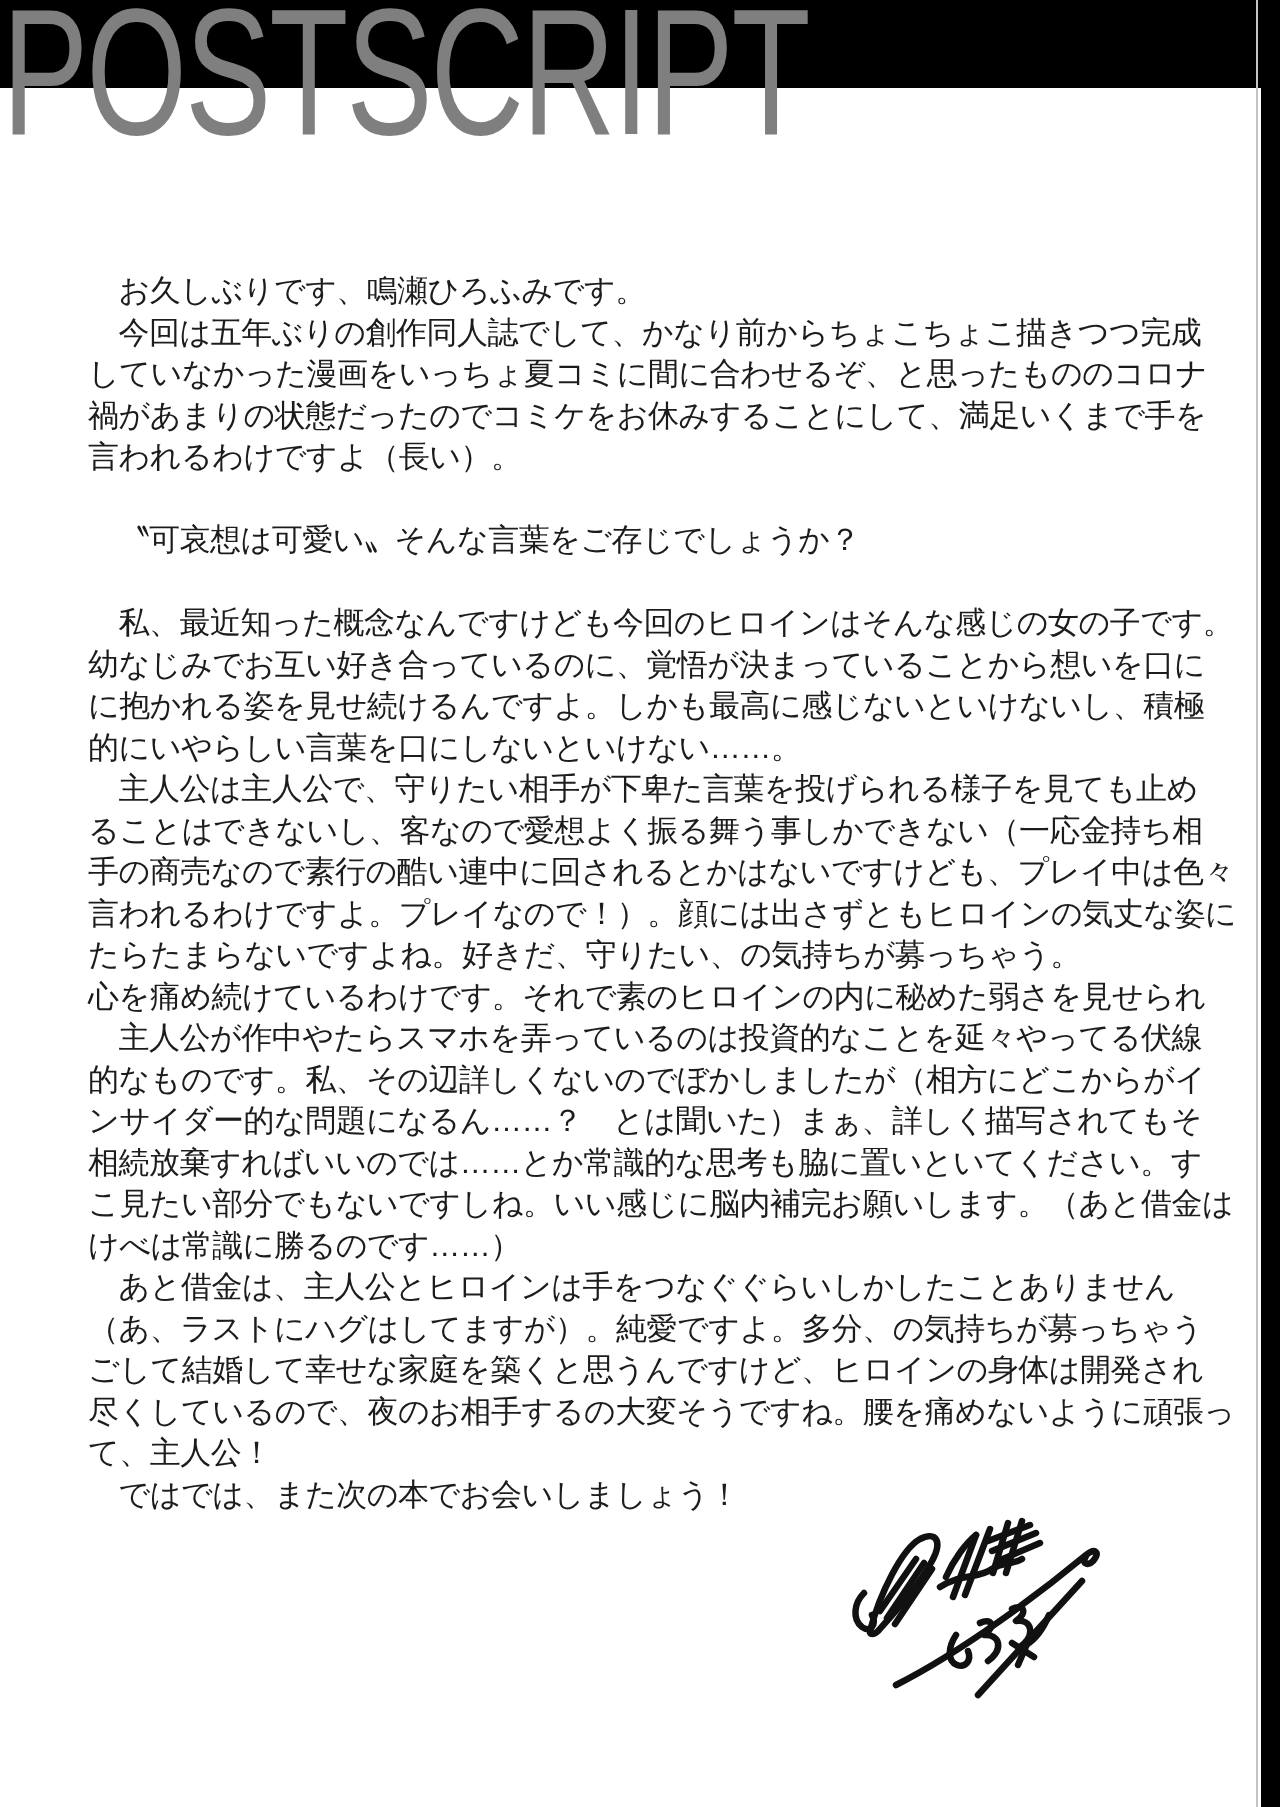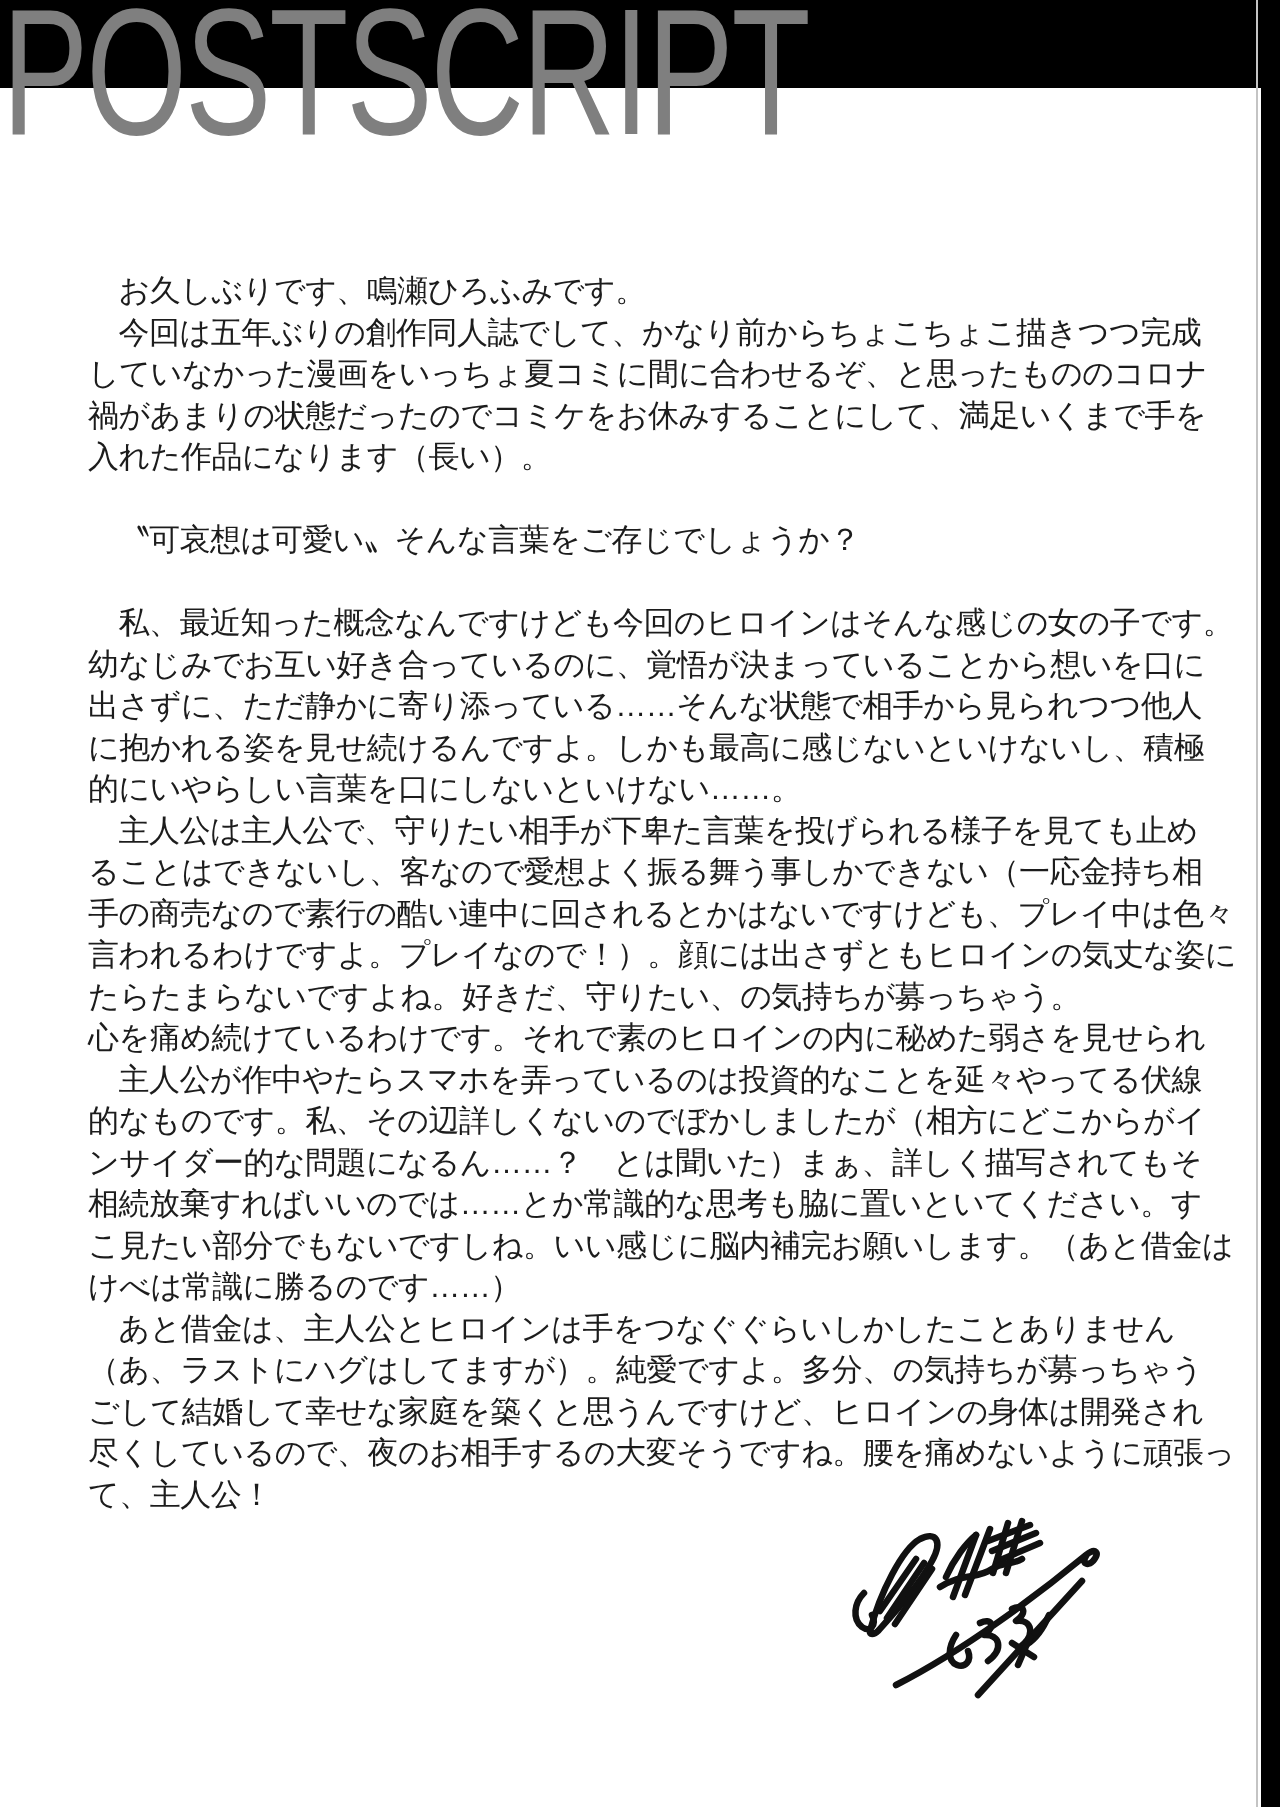--- a/index.html
+++ b/index.html
@@ -51,46 +51,46 @@
 <div class="edge-line"></div>
 <div class="right-strip"></div>
 
 <div class="postscript-title">POSTSCRIPT</div>
 
 <div class="afterword" id="afterword">
     <div class="text-line">　お久しぶりです、鳴瀬ひろふみです。</div>
     <div class="text-line">　今回は五年ぶりの創作同人誌でして、かなり前からちょこちょこ描きつつ完成</div>
     <div class="text-line">していなかった漫画をいっちょ夏コミに間に合わせるぞ、と思ったもののコロナ</div>
     <div class="text-line">禍があまりの状態だったのでコミケをお休みすることにして、満足いくまで手を</div>
-    <div class="text-line">入れた作品になります（長い）。</div>
+    <div class="text-line">言われるわけですよ（長い）。</div>
     <div class="text-line"></div>
     <div class="text-line">　〝可哀想は可愛い〟そんな言葉をご存じでしょうか？</div>
     <div class="text-line"></div>
     <div class="text-line">　私、最近知った概念なんですけども今回のヒロインはそんな感じの女の子です。</div>
     <div class="text-line">幼なじみでお互い好き合っているのに、覚悟が決まっていることから想いを口に</div>
-    <div class="text-line">出さずに、ただ静かに寄り添っている……そんな状態で相手から見られつつ他人</div>
     <div class="text-line">に抱かれる姿を見せ続けるんですよ。しかも最高に感じないといけないし、積極</div>
     <div class="text-line">的にいやらしい言葉を口にしないといけない……。</div>
     <div class="text-line">　主人公は主人公で、守りたい相手が下卑た言葉を投げられる様子を見ても止め</div>
     <div class="text-line">ることはできないし、客なので愛想よく振る舞う事しかできない（一応金持ち相</div>
     <div class="text-line">手の商売なので素行の酷い連中に回されるとかはないですけども、プレイ中は色々</div>
     <div class="text-line">言われるわけですよ。プレイなので！）。顔には出さずともヒロインの気丈な姿に</div>
     <div class="text-line">たらたまらないですよね。好きだ、守りたい、の気持ちが募っちゃう。</div>
     <div class="text-line">心を痛め続けているわけです。それで素のヒロインの内に秘めた弱さを見せられ</div>
     <div class="text-line">　主人公が作中やたらスマホを弄っているのは投資的なことを延々やってる伏線</div>
     <div class="text-line">的なものです。私、その辺詳しくないのでぼかしましたが（相方にどこからがイ</div>
     <div class="text-line">ンサイダー的な問題になるん……？　とは聞いた）まぁ、詳しく描写されてもそ</div>
     <div class="text-line">相続放棄すればいいのでは……とか常識的な思考も脇に置いといてください。す</div>
     <div class="text-line">こ見たい部分でもないですしね。いい感じに脳内補完お願いします。（あと借金は</div>
     <div class="text-line">けべは常識に勝るのです……）</div>
     <div class="text-line">　あと借金は、主人公とヒロインは手をつなぐぐらいしかしたことありません</div>
     <div class="text-line">（あ、ラストにハグはしてますが）。純愛ですよ。多分、の気持ちが募っちゃう</div>
     <div class="text-line">ごして結婚して幸せな家庭を築くと思うんですけど、ヒロインの身体は開発され</div>
     <div class="text-line">尽くしているので、夜のお相手するの大変そうですね。腰を痛めないように頑張っ</div>
     <div class="text-line">て、主人公！</div>
+    <div class="text-line">　ではでは、また次の本でお会いしましょう！</div>
   </div>
 
 <div class="signature" aria-label="">
   <svg viewBox="0 0 260 190" xmlns="http://www.w3.org/2000/svg" fill="none" stroke="#111111" stroke-width="6.5" stroke-linecap="round" stroke-linejoin="round">
     <path d="M14,78 C4,88 2,104 12,112 C20,118 27,110 22,100"></path>
     <path d="M20,116 C30,78 52,34 70,24 C86,16 93,26 82,46 C68,72 44,98 28,116 C24,120 19,120 20,116"></path>
     <path d="M30,96 L66,44"></path>
     <path d="M37,103 L74,48"></path>
     <path d="M45,109 L82,54"></path>
     <path d="M96,62 C104,44 116,28 126,20"></path>

